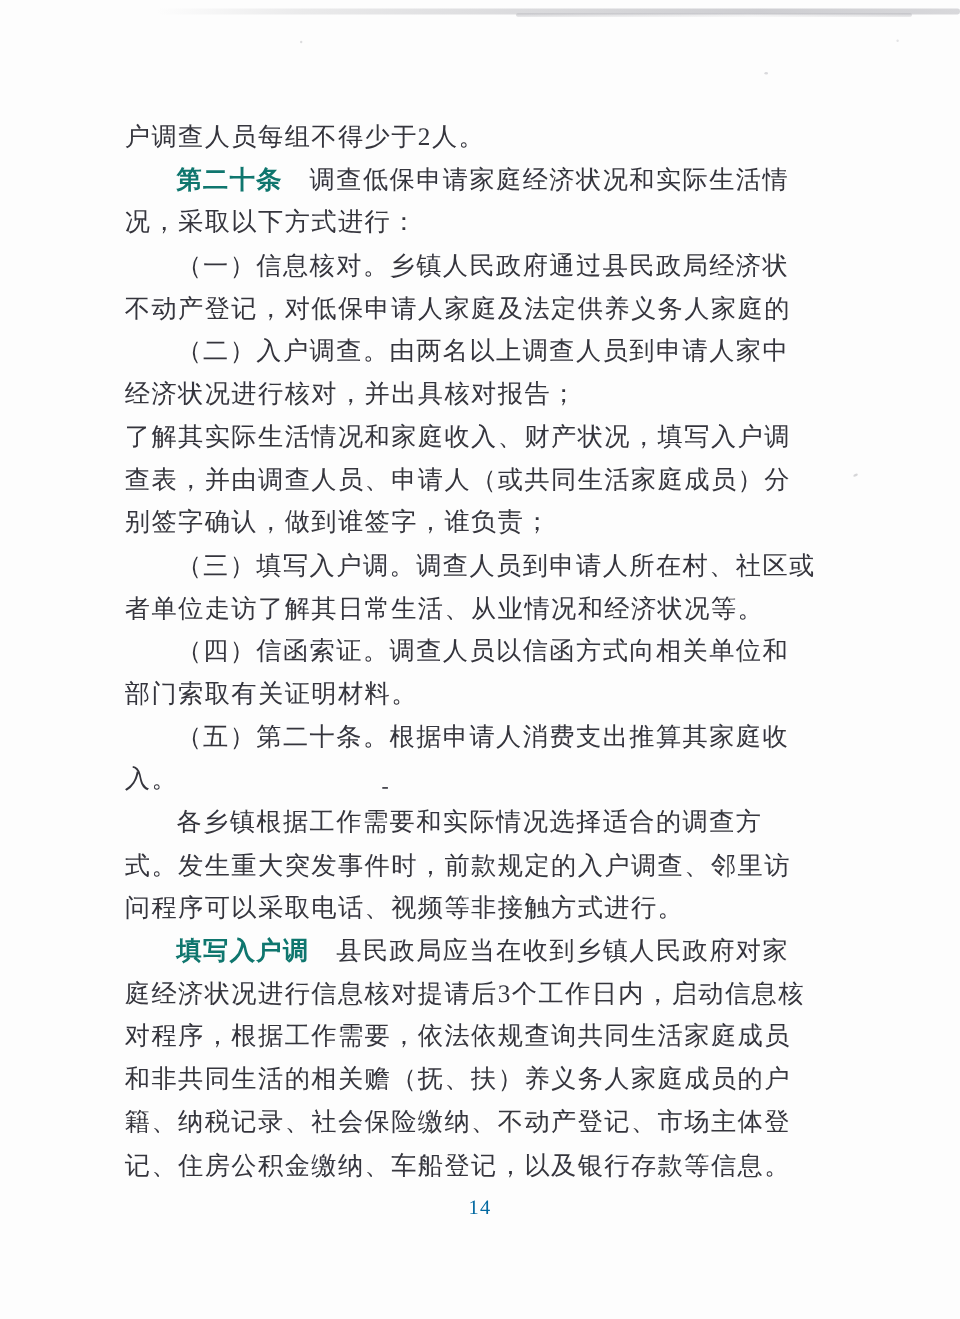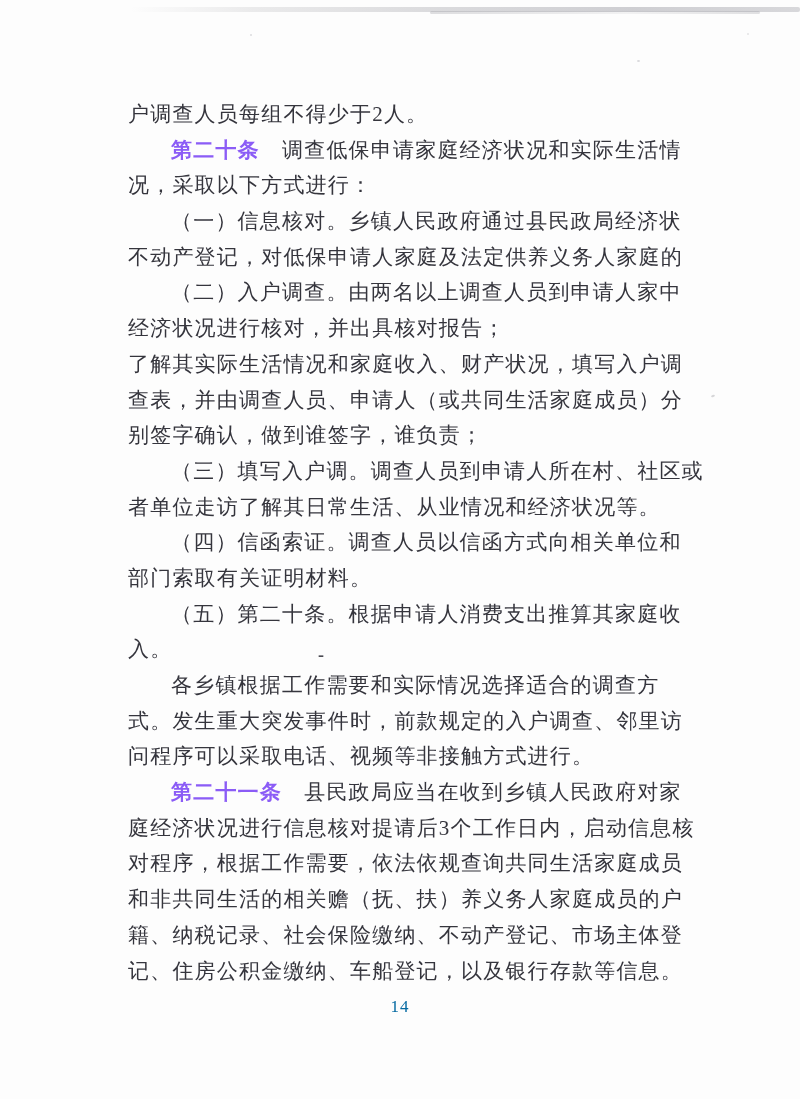--- a/index.html
+++ b/index.html
@@ -44,36 +44,36 @@
     background: rgba(110,110,120,0.45);
     border-radius: 50%;
   }
   .speck.s1 { left: 250px; top: 34px;  width: 2px; height: 2px; opacity:.5; }
   .speck.s2 { left: 637px; top: 60px;  width: 3px; height: 2px; opacity:.55; }
   .speck.s3 { left: 711px; top: 395px; width: 4px; height: 2px; transform: rotate(-25deg); opacity:.6; }
   .speck.s4 { left: 747px; top: 33px;  width: 2px; height: 2px; opacity:.4; }
 
   .text-block {
     position: absolute;
-    left: 128px;
+    left: 104px;
     top: 97px;
     width: 560px;
   }
   .line {
     height: 35.7px;
     line-height: 35.7px;
     font-size: 21px;
     letter-spacing: 1.2px;
     white-space: nowrap;
     overflow: visible;
   }
   .line.indent { padding-left: 43px; }
   .line b {
     font-weight: 700;
-    color: #8b5cf6;
+    color: #0f766e;
   }
   
   .dash-artifact {
     position: absolute;
     left: 318px;
     top: 653px;
     font-size: 18px;
     font-weight: 700;
     color: #4a4a52;
     line-height: 4px;
@@ -114,21 +114,21 @@
       <div class="line">别签字确认，做到谁签字，谁负责；</div>
       <div class="line indent">（三）填写入户调。调查人员到申请人所在村、社区或</div>
       <div class="line">者单位走访了解其日常生活、从业情况和经济状况等。</div>
       <div class="line indent">（四）信函索证。调查人员以信函方式向相关单位和</div>
       <div class="line">部门索取有关证明材料。</div>
       <div class="line indent">（五）第二十条。根据申请人消费支出推算其家庭收</div>
       <div class="line">入。</div>
       <div class="line indent">各乡镇根据工作需要和实际情况选择适合的调查方</div>
       <div class="line">式。发生重大突发事件时，前款规定的入户调查、邻里访</div>
       <div class="line">问程序可以采取电话、视频等非接触方式进行。</div>
-      <div class="line indent"><b>第二十一条</b>　县民政局应当在收到乡镇人民政府对家</div>
+      <div class="line indent"><b>填写入户调</b>　县民政局应当在收到乡镇人民政府对家</div>
       <div class="line">庭经济状况进行信息核对提请后3个工作日内，启动信息核</div>
       <div class="line">对程序，根据工作需要，依法依规查询共同生活家庭成员</div>
       <div class="line">和非共同生活的相关赡（抚、扶）养义务人家庭成员的户</div>
       <div class="line">籍、纳税记录、社会保险缴纳、不动产登记、市场主体登</div>
       <div class="line">记、住房公积金缴纳、车船登记，以及银行存款等信息。</div>
     </main>
 
   <div class="dash-artifact">-</div>
 
   <div class="page-number">14</div>

